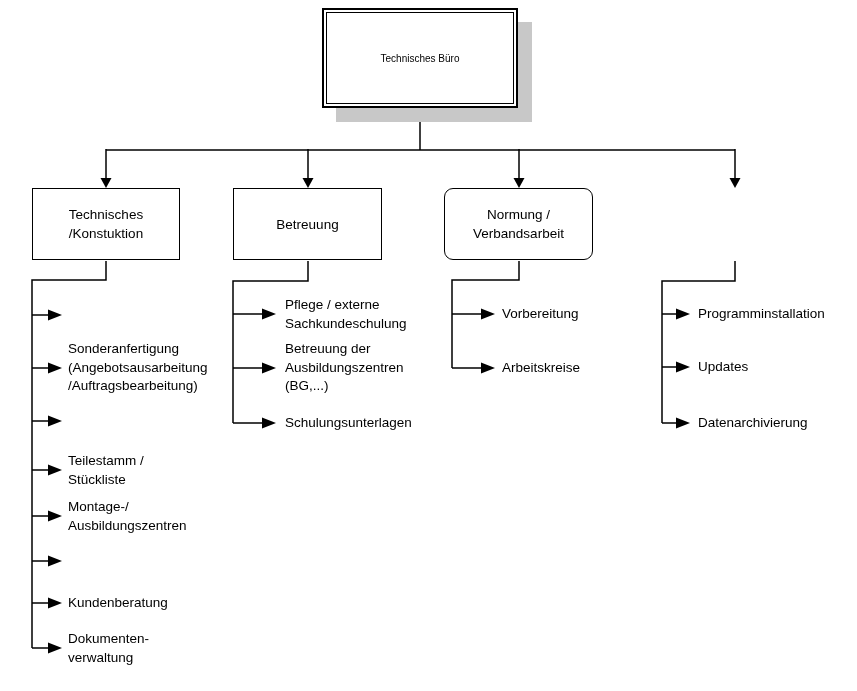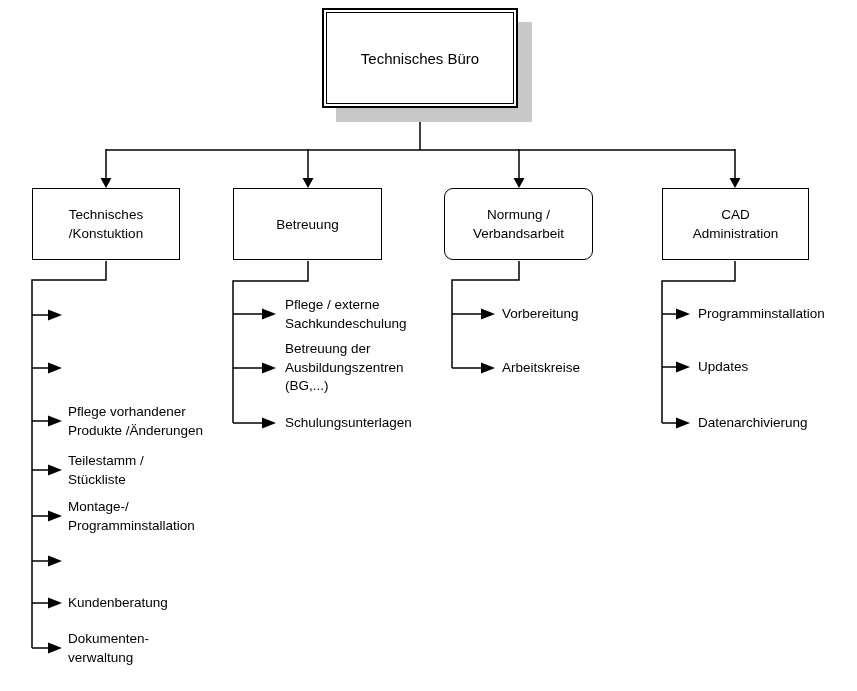--- a/index.html
+++ b/index.html
@@ -33,21 +33,21 @@
     padding: 2px;
   }
   .root-box-inner {
     width: 100%; height: 100%;
     border: 1px solid #000000;
     box-sizing: border-box;
     display: flex;
     align-items: center;
     justify-content: center;
     text-align: center;
-    font-size: 15px;
+    font-size: 10px;
   }
   .dept-box {
     position: absolute;
     top: 188px;
     height: 72px;
     background: #ffffff;
     border: 1.5px solid #000000;
     box-sizing: border-box;
     display: flex;
     align-items: center;
@@ -123,29 +123,28 @@
   <div class="root-shadow"></div>
   <div class="root-box">
     <div class="root-box-inner">Technisches Büro</div>
   </div>
 
   <div class="dept-box" style="left:32px;  width:148px;">Technisches
 /Konstuktion</div>
   <div class="dept-box" style="left:233px; width:149px;">Betreuung</div>
   <div class="dept-box" style="left:444px; width:149px;border-radius:9px;">Normung /
 Verbandsarbeit</div>
-  <div class="dept-box" style="left:662px; width:147px;">CAD
-Administration</div>
 
-  <div class="leaf" style="left:68px; top:421px;">Pflege vorhandener
-Produkte /Änderungen</div>
+  <div class="leaf" style="left:68px; top:368px;">Sonderanfertigung
+(Angebotsausarbeitung
+/Auftragsbearbeitung)</div>
   <div class="leaf" style="left:68px; top:470px;">Teilestamm /
 Stückliste</div>
   <div class="leaf" style="left:68px; top:516px;">Montage-/
-Programminstallation</div>
+Ausbildungszentren</div>
   <div class="leaf" style="left:68px; top:648px;">Dokumenten-
 verwaltung</div>
   <div class="leaf" style="left:68px; top:603px;">Kundenberatung</div>
 
   <div class="leaf" style="left:285px; top:314px;">Pflege / externe
 Sachkundeschulung</div>
   <div class="leaf" style="left:285px; top:368px;">Betreuung der
 Ausbildungszentren
 (BG,...)</div>
   <div class="leaf" style="left:285px; top:423px;">Schulungsunterlagen</div>

